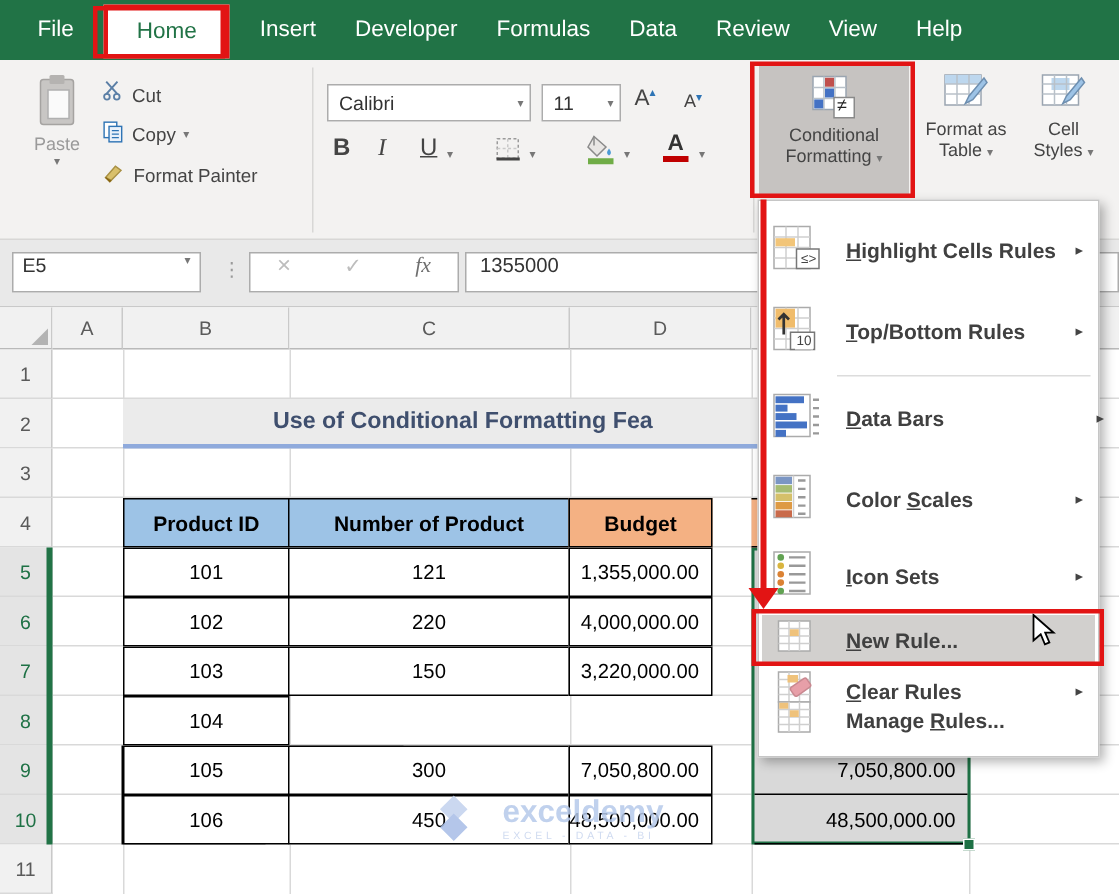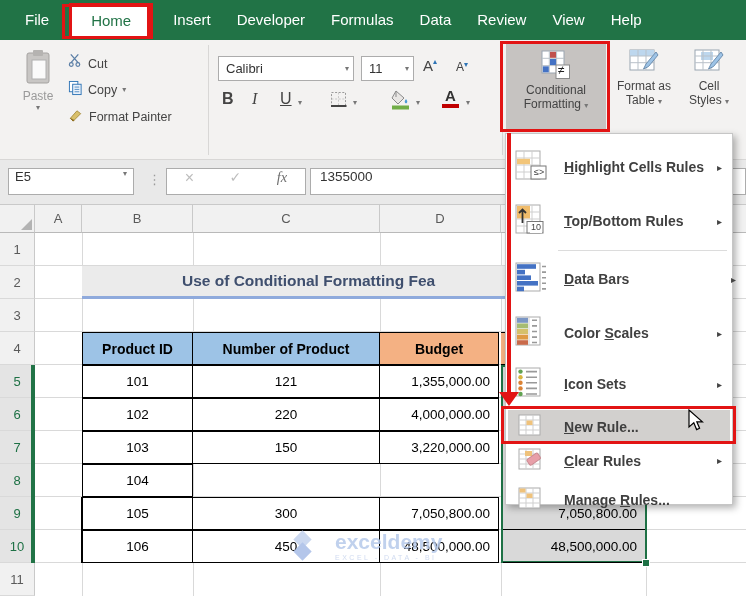--- a/index.html
+++ b/index.html
@@ -26,21 +26,21 @@
   
   .colhdr{position:absolute;top:205px;height:28px;background:#F1F1F1;border-right:1px solid #C9C9C9;border-bottom:1px solid #B9B9B9;box-sizing:border-box;color:#5A5A5A;font-size:13px;display:flex;align-items:center;justify-content:center;}
   .rowhdr{position:absolute;left:0;width:35px;height:33px;background:#F1F1F1;border-right:1px solid #C9C9C9;border-bottom:1px solid #D9D9D9;box-sizing:border-box;color:#5A5A5A;font-size:13px;display:flex;align-items:center;justify-content:center;}
   .rowhdr.sel{color:#1E7145;background:#E4E4E4;}
   .gl-h{position:absolute;left:35px;width:711px;height:1px;background:#D9D9D9;}
   .gl-v{position:absolute;top:233px;height:363px;width:1px;background:#D9D9D9;}
   .title2{position:absolute;left:82px;top:266px;width:564px;height:33px;background:#EBEBEB;border-bottom:3px solid #8FAADC;box-sizing:border-box;font-size:15.5px;font-weight:bold;color:#3F4F6E;line-height:29px;padding-left:100px;white-space:nowrap;}
   .trow{position:absolute;left:82px;display:flex;}
   .tc{height:33px;box-sizing:border-box;border:1px solid #000;display:flex;align-items:center;justify-content:center;font-size:13.5px;color:#000;background:#fff;margin-left:-1px;}
   .tc:first-child{margin-left:0;}
-  .tc-b{width:111px;} .tc-c{width:188px;} .tc-d{width:120px;justify-content:flex-end;padding-right:8px;}
+  .tc-b{width:111px;} .tc-c{width:188px;} .tc-d{width:96px;justify-content:flex-end;padding-right:8px;}
   .th{font-weight:bold;font-size:14px;}
   .th-blue{background:#9DC3E6;} .th-orange{background:#F4B183;}
   .eregion{position:absolute;left:501px;top:365px;width:146px;height:198px;background:#D9D9D9;border:2px solid #1E7145;box-sizing:border-box;}
   .ecell{position:absolute;left:0;width:142px;height:33px;border-bottom:1px solid #000;box-sizing:border-box;display:flex;align-items:center;justify-content:flex-end;padding-right:8px;font-size:13.5px;color:#000;}
   .fillhandle{position:absolute;left:642px;top:559px;width:8px;height:8px;background:#1E7145;border:1px solid #fff;box-sizing:border-box;z-index:3;}
   .watermark{position:absolute;left:287px;top:530px;width:175px;height:42px;opacity:.85;z-index:5;display:flex;pointer-events:none;}
   .wm-text{margin-left:16px;}
   .wm-brand{font-size:21px;font-weight:bold;color:#B6C9EA;line-height:24px;}
   .wm-tag{font-size:7px;letter-spacing:2.5px;color:#C8D5EE;}
   
@@ -427,21 +427,21 @@
             <rect x="1" y="2" width="21" height="20" fill="#fff" stroke="#ABABAB"></rect>
             <path d="M1 7 h21 M1 12 h21 M1 17 h21 M8 2 v20 M15 2 v20" stroke="#CFCFCF"></path>
             <rect x="7" y="4" width="7" height="5" fill="#EFC27B"></rect>
             <rect x="9" y="9" width="13" height="7" rx="1.5" transform="rotate(-35 15 12)" fill="#E79FA8" stroke="#C98890"></rect>
           </svg>
       </span>
       <span class="mi-label"><span></span><span class="mn">C</span><span>lear Rules</span></span>
       <span class="mi-sub">▸</span>
     </div>
 
-    <div class="mi" style="top:352px;height:28px;">
+    <div class="mi" style="top:332px;height:28px;">
       <span class="mi-ico-sm">
         <svg width="24" height="24" viewBox="0 0 24 24">
             <rect x="1" y="2" width="21" height="20" fill="#fff" stroke="#ABABAB"></rect>
             <path d="M1 7 h21 M1 12 h21 M1 17 h21 M8 2 v20 M15 2 v20" stroke="#CFCFCF"></path>
             <rect x="8.5" y="7.5" width="6" height="4.5" fill="#EFC27B"></rect>
             <rect x="1.5" y="2.5" width="6" height="4" fill="#EFC27B"></rect>
           </svg>
       </span>
       <span class="mi-label"><span>Manage </span><span class="mn">R</span><span>ules...</span></span>
     </div>

